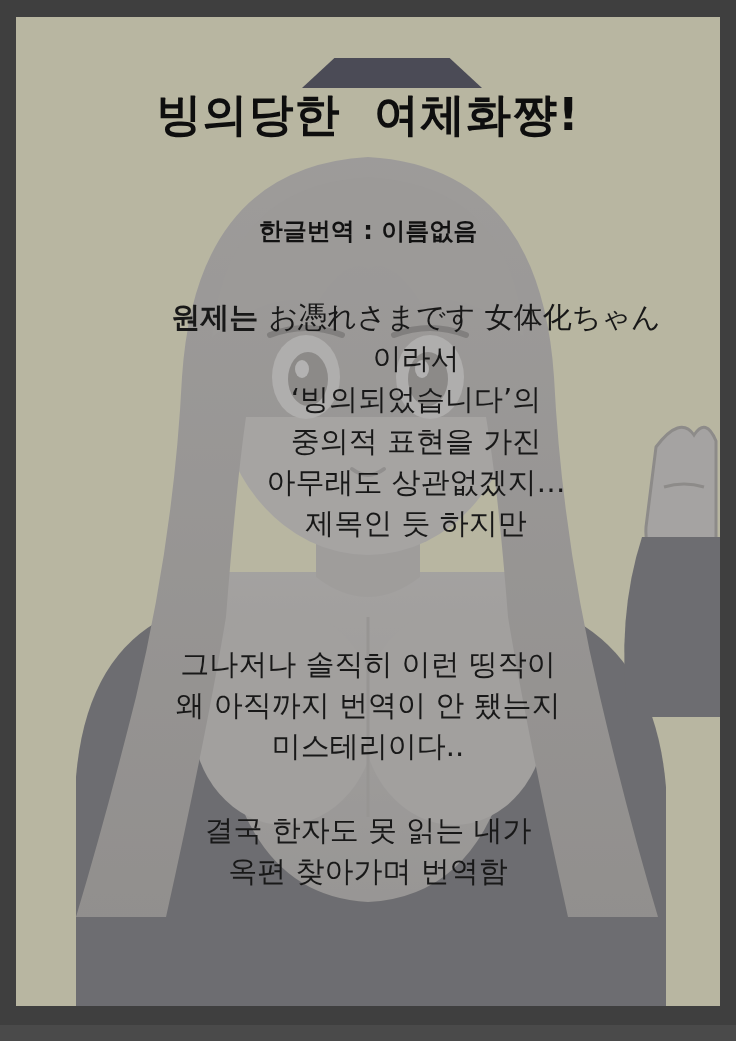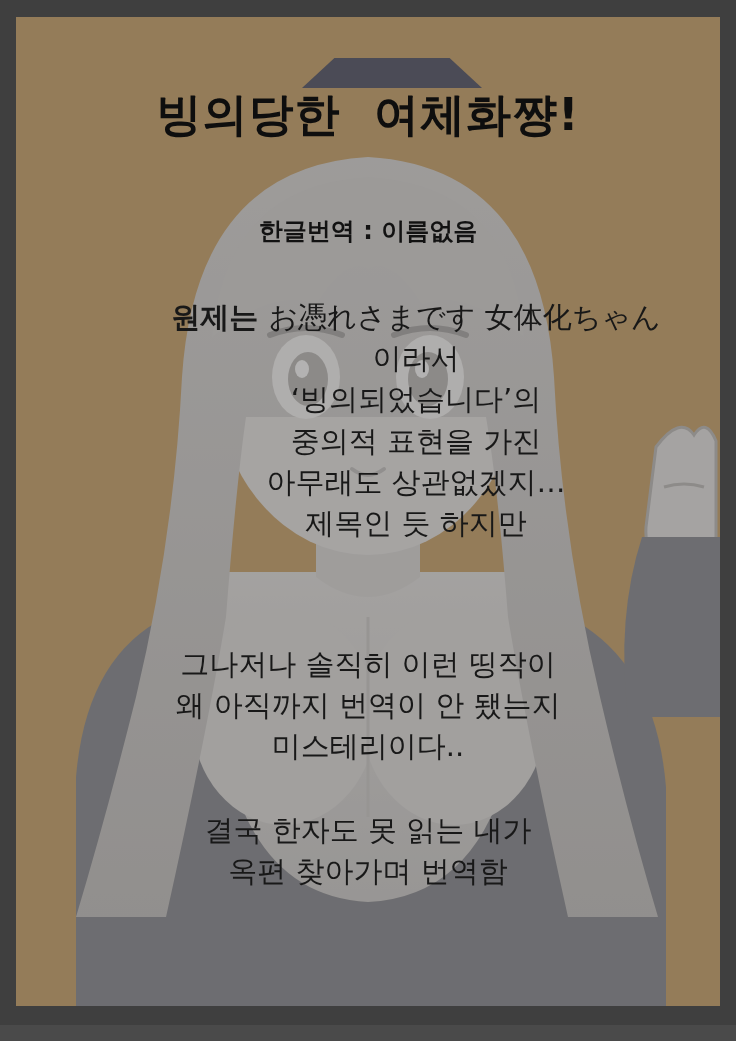--- a/index.html
+++ b/index.html
@@ -11,21 +11,21 @@
     width: 736px;
     height: 1041px;
     overflow: hidden;
     font-family: "DejaVu Sans", "Liberation Sans", sans-serif;
   }
 
   #page {
     position: relative;
     width: 736px;
     height: 1025px;
-    background: #a16207;
+    background: #fef9c3;
     overflow: hidden;
   }
 
   
   .frame-top, .frame-bottom, .frame-left, .frame-right {
     position: absolute;
     background: #3f3f3f;
     z-index: 40;
   }
   .frame-top    { left: 0; top: 0; width: 736px; height: 17px; }

